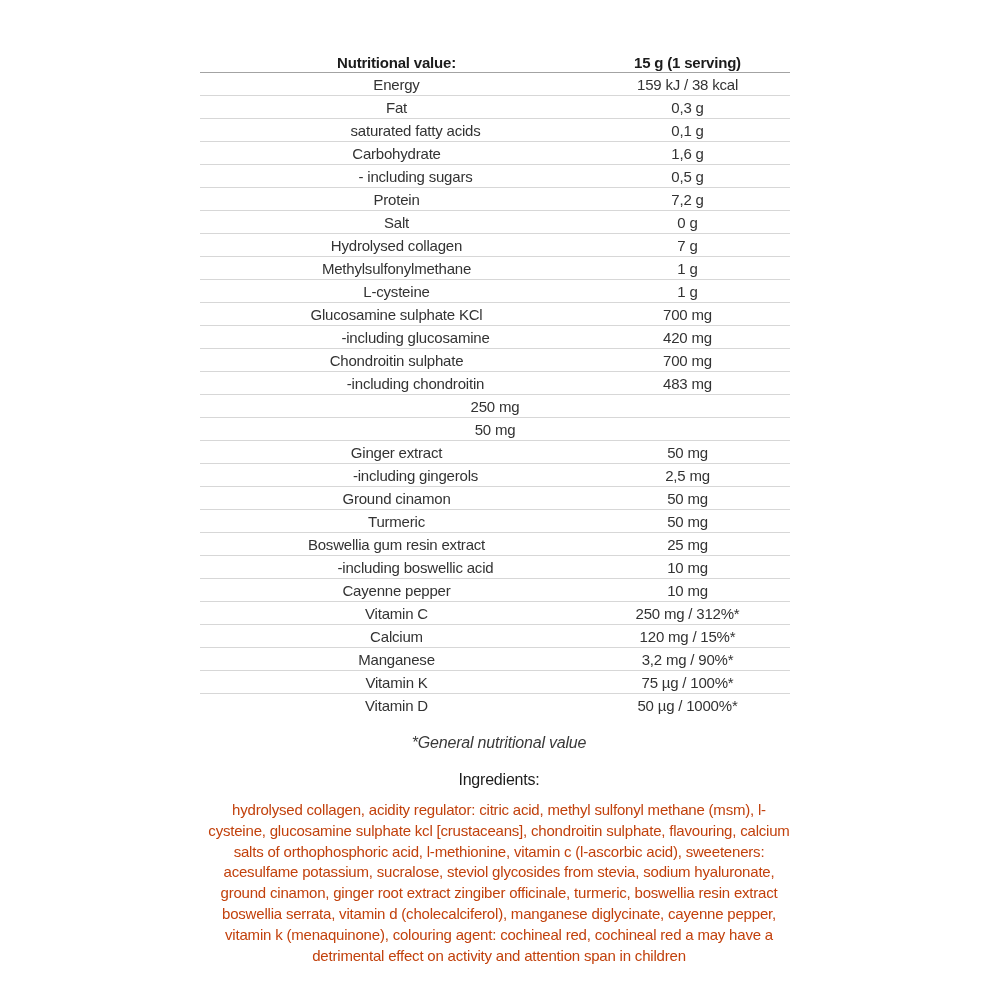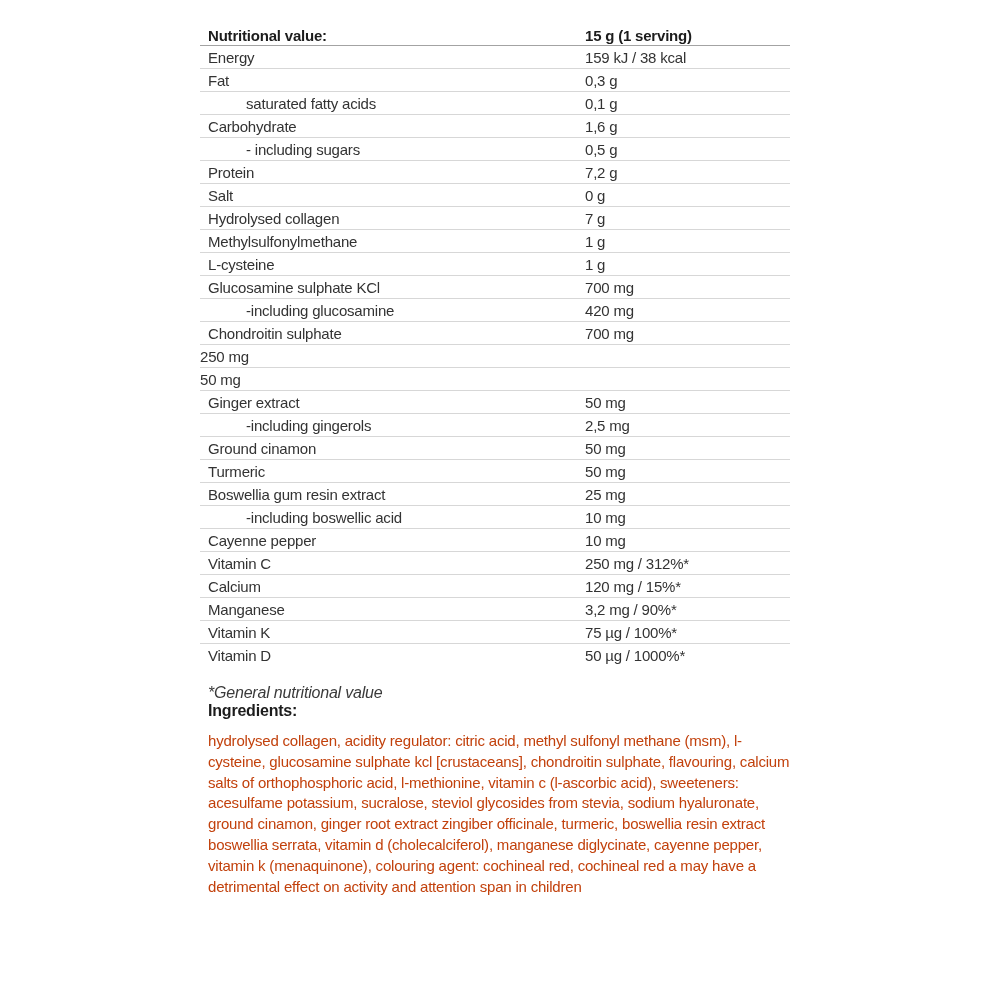--- a/index.html
+++ b/index.html
@@ -15,23 +15,24 @@
     padding: 0;
     width: 1000px;
     height: 1000px;
     background: var(--bg);
     font-family: "Liberation Sans", sans-serif;
     color: var(--text);
   }
   .content {
     position: absolute;
     left: 200px;
-    top: 25px;
+    top: 52px;
     width: 590px;
     letter-spacing: -0.2px;
+    text-align: center;
   }
   
   .nv-table { width: 100%; }
   .nv-row {
     display: flex;
     align-items: center;
     height: 23px;
     border-bottom: 1px solid var(--divider);
     font-size: 15px;
     line-height: 23px;
@@ -56,24 +57,24 @@
   }
   
   .footnote {
     margin-top: 17px;
     padding-left: 8px;
     font-style: italic;
     font-size: 16px;
     color: #3a3a3a;
   }
   .ingredients-heading {
-    margin-top: 0;
+    margin-top: 19px;
     padding-left: 8px;
     font-size: 16px;
-    font-weight: bold;
+    font-weight: normal;
     color: var(--heading-text);
   }
   .ingredients-text {
     margin-top: 11px;
     padding-left: 8px;
     font-size: 15px;
     line-height: 20.8px;
     color: #c2410c;
     width: 590px;
   }
@@ -134,20 +135,24 @@
         <div class="nv-value">700 mg</div>
       </div>
       <div class="nv-row indent">
         <div class="nv-label">-including glucosamine</div>
         <div class="nv-value">420 mg</div>
       </div>
       <div class="nv-row">
         <div class="nv-label">Chondroitin sulphate</div>
         <div class="nv-value">700 mg</div>
       </div>
+      <div class="nv-row indent">
+        <div class="nv-label">-including chondroitin</div>
+        <div class="nv-value">483 mg</div>
+      </div>
       <div class="nv-row">
         <div class="nv-value">250 mg</div>
       </div>
       <div class="nv-row">
         <div class="nv-value">50 mg</div>
       </div>
       <div class="nv-row">
         <div class="nv-label">Ginger extract</div>
         <div class="nv-value">50 mg</div>
       </div>

